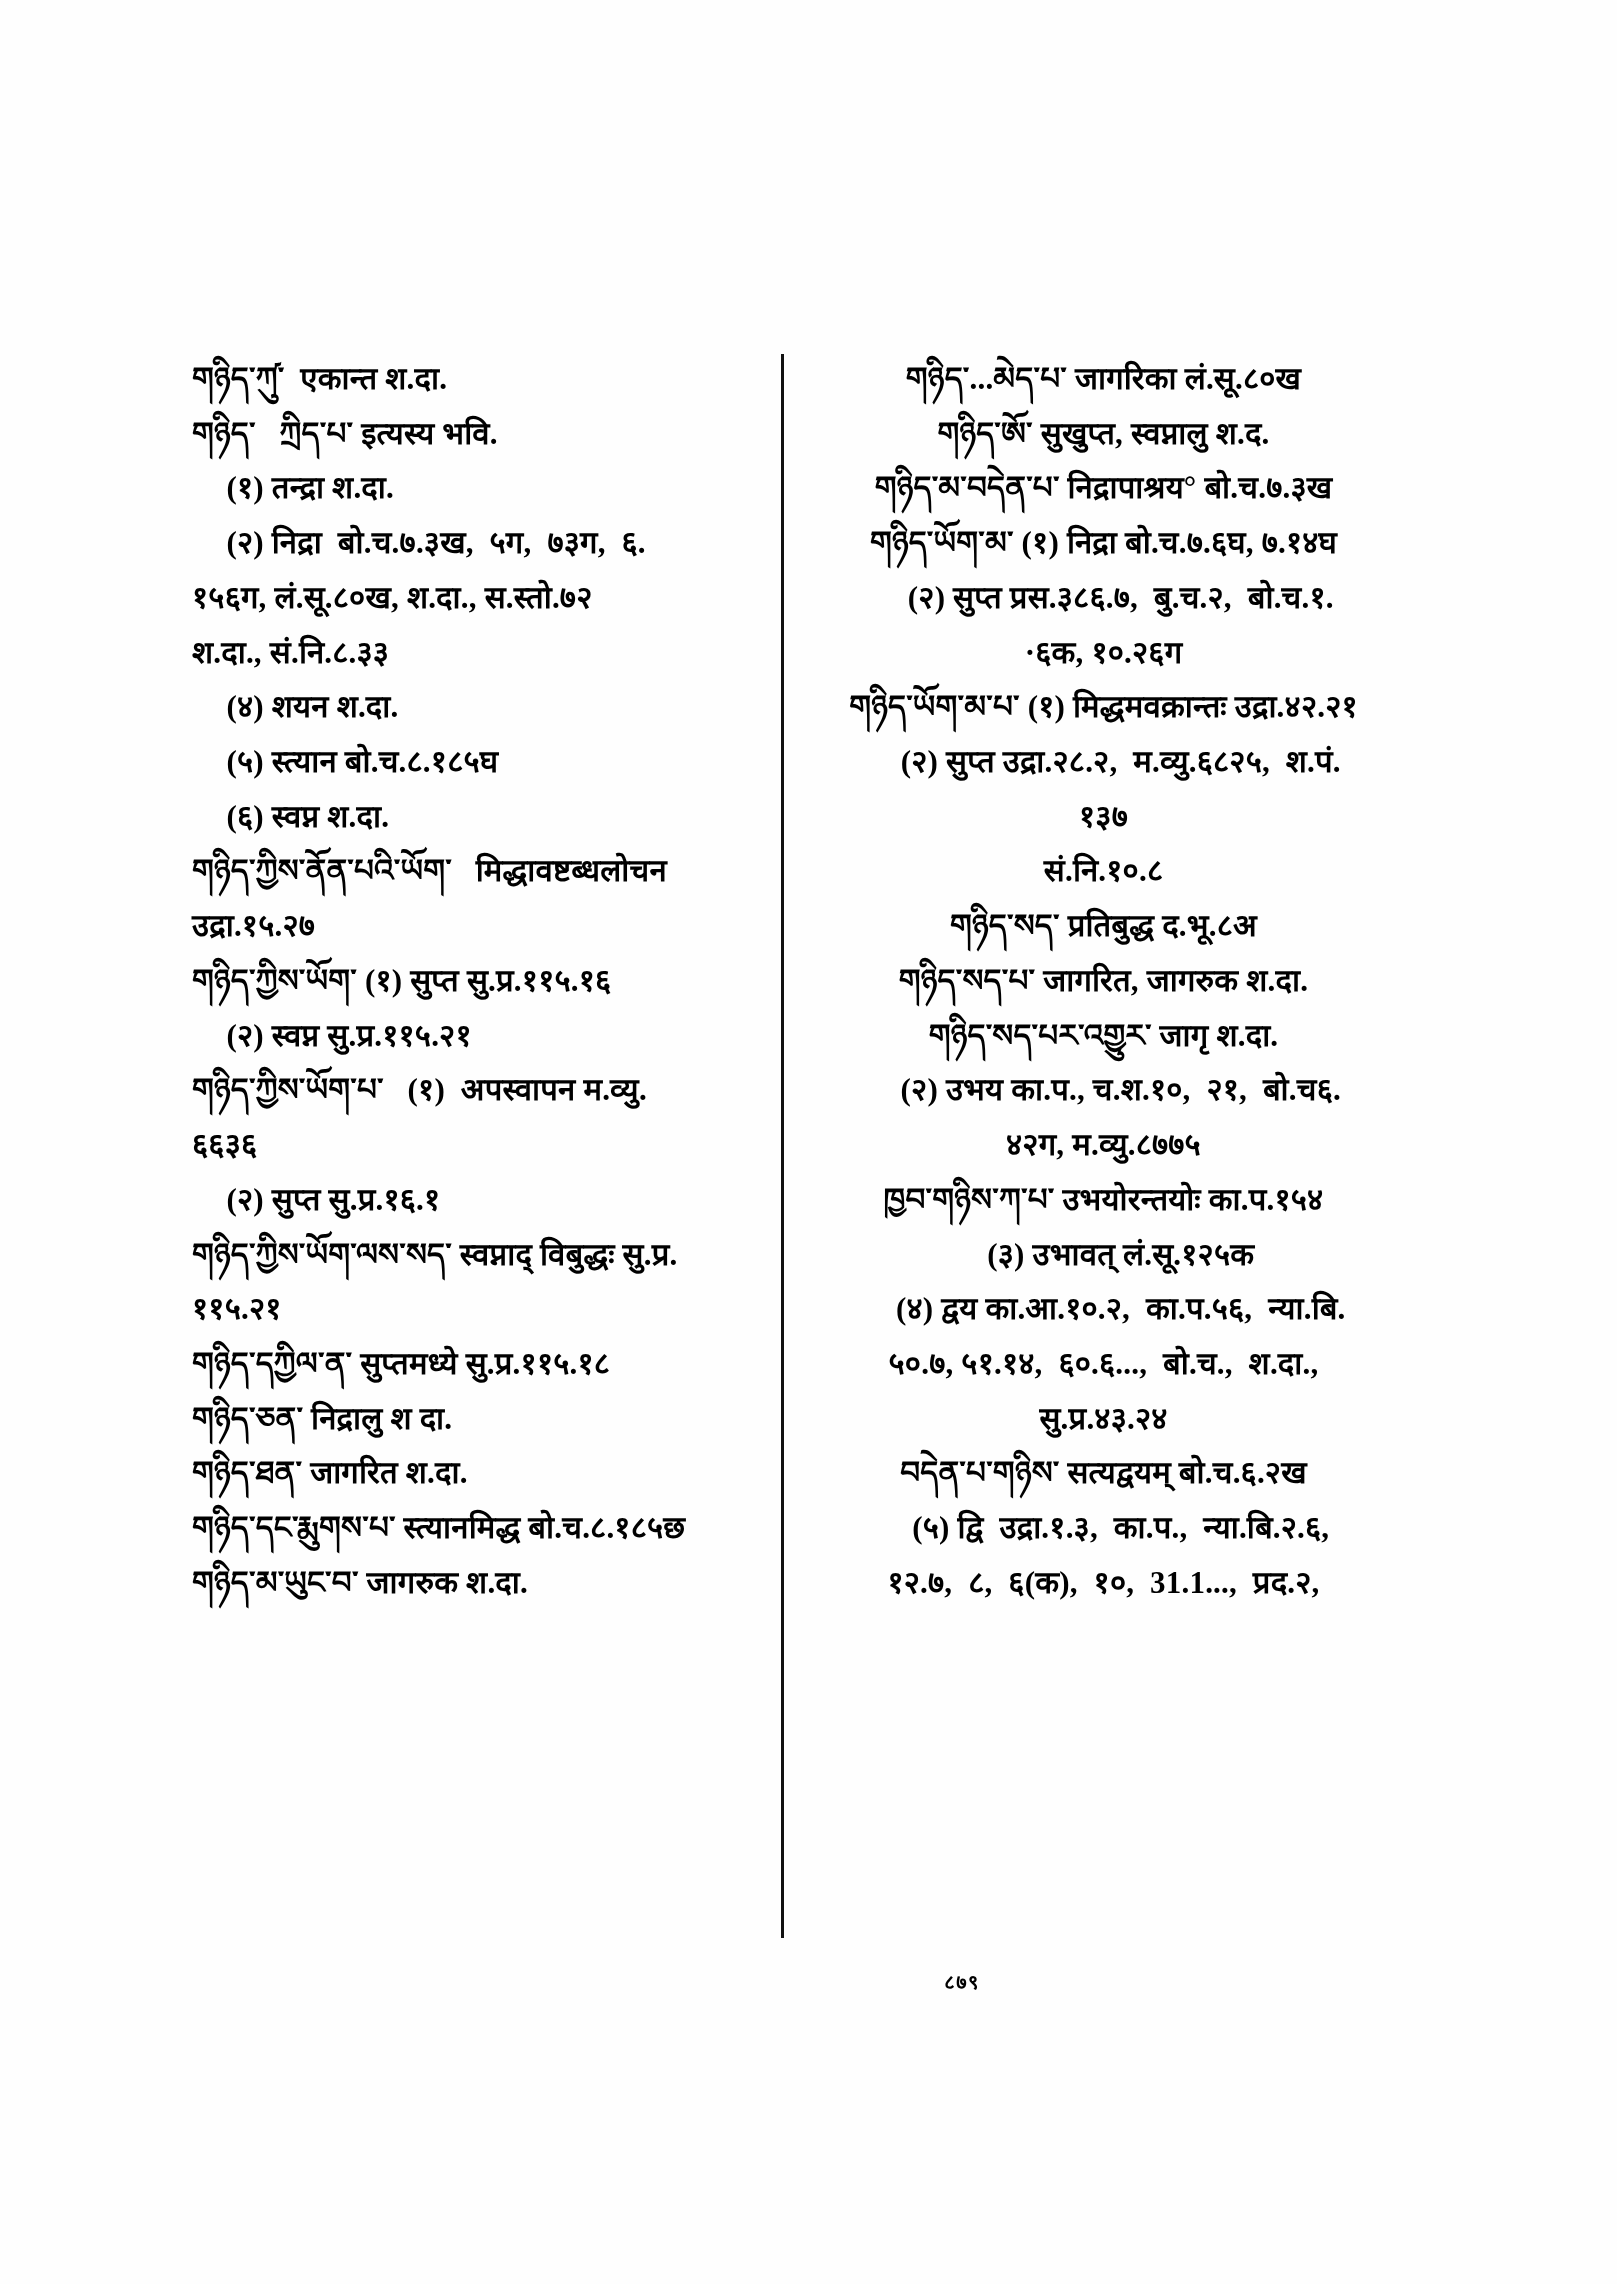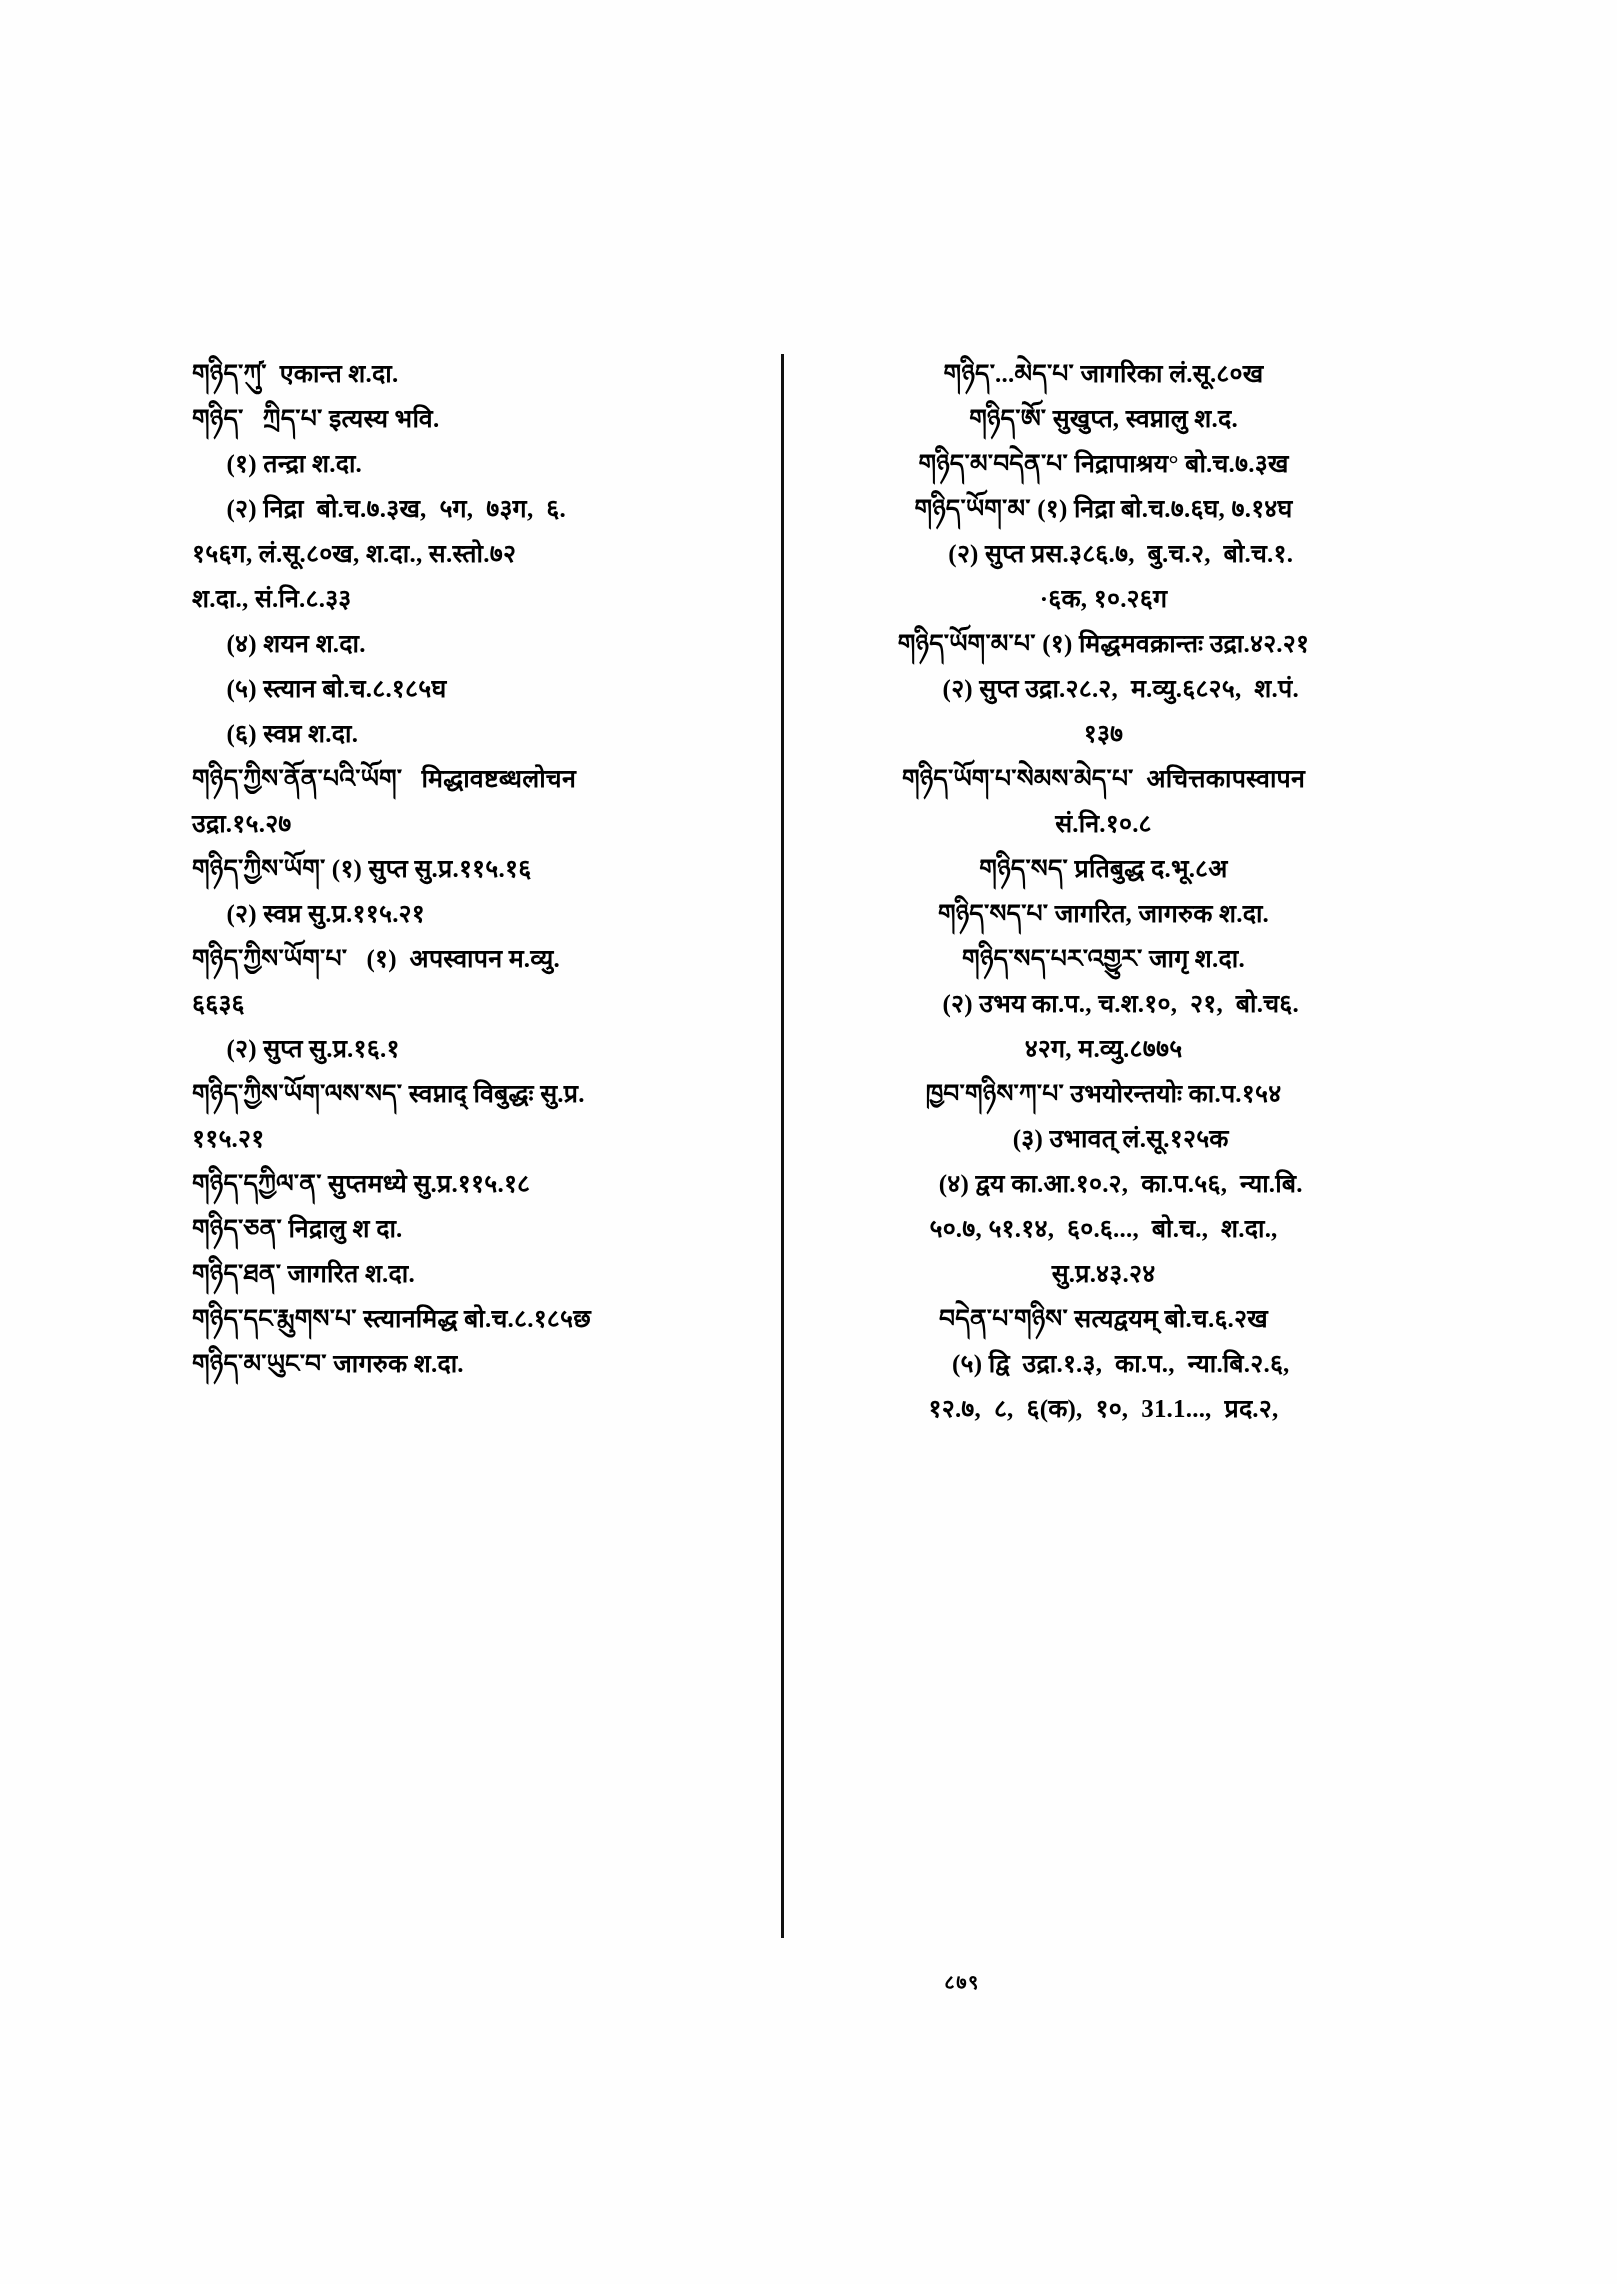--- a/index.html
+++ b/index.html
@@ -38,21 +38,21 @@
   }
   .col-left { padding-right: 22.6px; }
   .col-right { padding-left: 44px; text-align: center; }
   .divider {
     width: 3px;
     align-self: stretch;
     background: #111;
     margin: 0 7.5px;
   }
   .entry {
-    font-size: 25px;
+    font-size: 31px;
     line-height: 1.62;
     margin: 0 0 4.5px 0;
     letter-spacing: 0.2px;
     font-weight: 600;
     white-space: pre-wrap;
     word-break: break-word;
   }
   .entry.sub {
     padding-left: 39px;
     text-indent: -4.5px;
@@ -109,21 +109,20 @@
     <div class="col col-right">
       <div class="entry">གཉིད་...མེད་པ་ जागरिका लं.सू.८०ख</div>
       <div class="entry">གཉིད་ཨོ་ सुखुप्त, स्वप्नालु श.द.</div>
       <div class="entry">གཉིད་མ་བདེན་པ་ निद्रापाश्रय° बो.च.७.३ख</div>
       <div class="entry">གཉིད་ཡོག་མ་ (१) निद्रा बो.च.७.६घ, ७.१४घ</div>
       <div class="entry sub">(२) सुप्त प्रस.३८६.७,  बु.च.२,  बो.च.१.</div>
       <div class="entry cont">·६क, १०.२६ग</div>
       <div class="entry">གཉིད་ཡོག་མ་པ་ (१) मिद्धमवक्रान्तः उद्रा.४२.२१</div>
       <div class="entry sub">(२) सुप्त उद्रा.२८.२,  म.व्यु.६८२५,  श.पं.</div>
       <div class="entry cont">१३७</div>
-      <div class="entry">གཉིད་ཡོག་པ་སེམས་མེད་པ་  अचित्तकापस्वापन</div>
       <div class="entry cont">सं.नि.१०.८</div>
       <div class="entry">གཉིད་སད་ प्रतिबुद्ध द.भू.८अ</div>
       <div class="entry">གཉིད་སད་པ་ जागरित, जागरुक श.दा.</div>
       <div class="entry">གཉིད་སད་པར་འགྱུར་ जागृ श.दा.</div>
       <div class="entry sub">(२) उभय का.प., च.श.१०,  २१,  बो.च६.</div>
       <div class="entry cont">४२ग, म.व्यु.८७७५</div>
       <div class="entry cont">ཁྱབ་གཉིས་ཀ་པ་ उभयोरन्तयोः का.प.१५४</div>
       <div class="entry sub">(३) उभावत् लं.सू.१२५क</div>
       <div class="entry sub">(४) द्वय का.आ.१०.२,  का.प.५६,  न्या.बि.</div>
       <div class="entry cont">५०.७, ५१.१४,  ६०.६...,  बो.च.,  श.दा.,</div>

